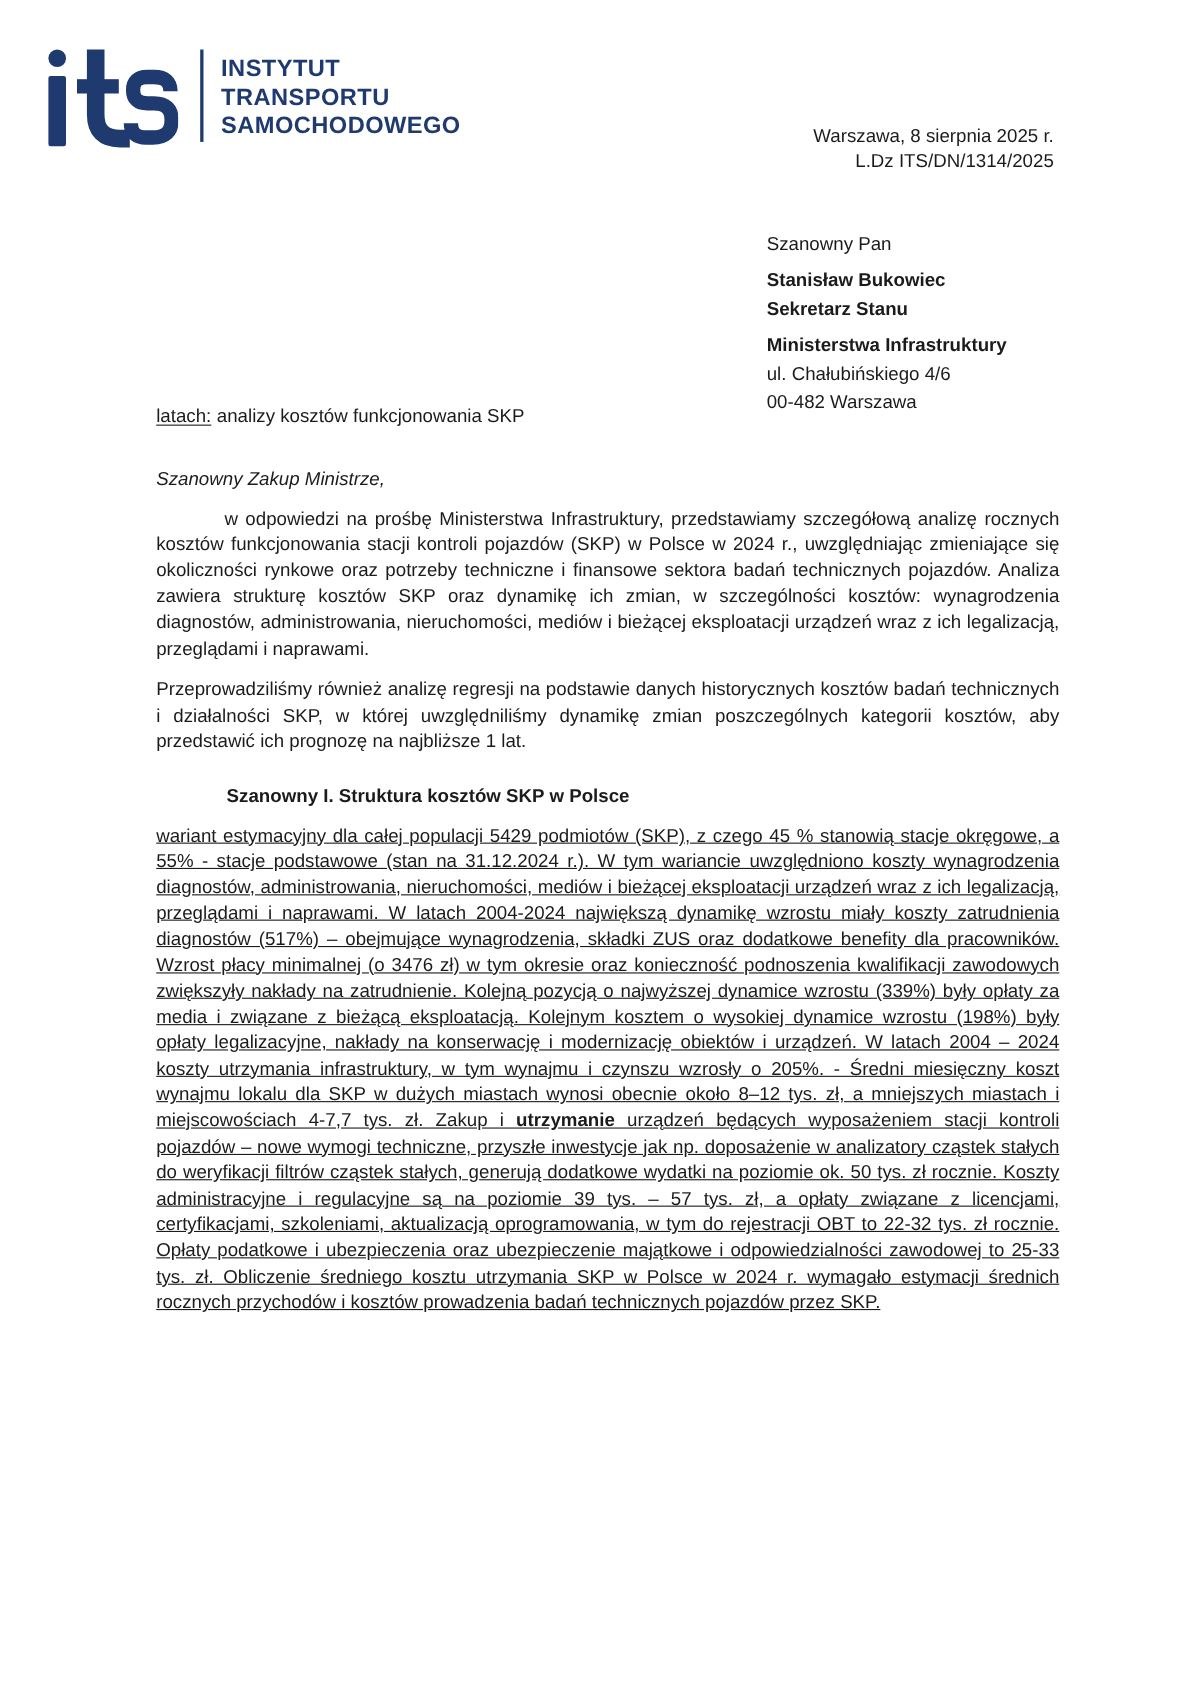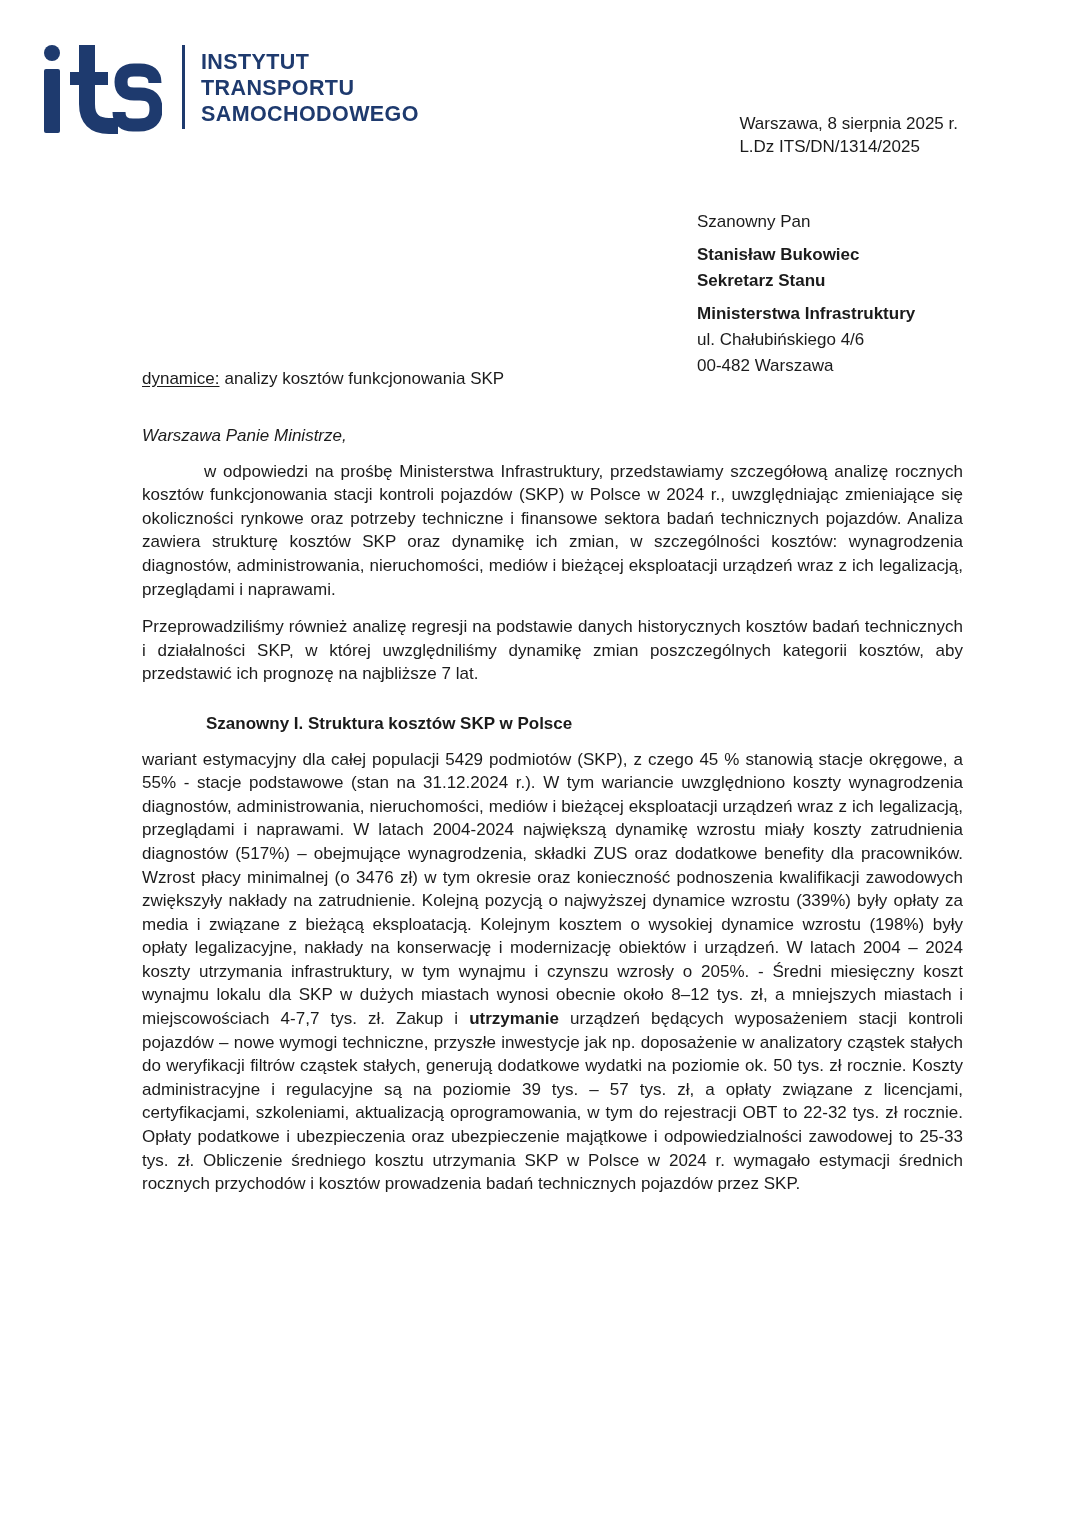--- a/index.html
+++ b/index.html
@@ -37,21 +37,21 @@
     font-size: 21.5px;
     line-height: 26px;
     letter-spacing: 0.4px;
     padding-top: 7px;
   }
   
   .meta {
     position: absolute;
     top: 112px;
     right: 127px;
-    text-align: left;
+    text-align: right;
     font-size: 17px;
     line-height: 23px;
   }
   
   .recipient {
     position: absolute;
     left: 661px;
     top: 209px;
     font-size: 17px;
     line-height: 26px;
@@ -86,21 +86,21 @@
   }
   .para { margin: 0 0 14px 0; }
   .para.first-indent { text-indent: 62px; }
   .section-heading {
     font-size: 17px;
     font-weight: bold;
     margin: 26px 0 12px 0;
     padding-left: 64px;
     text-align: left;
   }
-  .para.last { margin-bottom: 0; }
+  .para.last { margin-bottom: 0; text-decoration: underline; }
 </style>
 </head>
 <body>
 
 <div class="page">
 
   <header class="letterhead">
     <div class="logo-mark">
       <svg width="122" height="94" viewBox="0 0 122 94" xmlns="http://www.w3.org/2000/svg">
 
@@ -131,24 +131,24 @@
   <div class="recipient">
     <p>Szanowny Pan</p>
     <p class="bold gap">Stanisław Bukowiec</p>
     <p class="bold">Sekretarz Stanu</p>
     <p class="bold gap">Ministerstwa Infrastruktury</p>
     <p>ul. Chałubińskiego 4/6</p>
     <p>00-482 Warszawa</p>
   </div>
 
   <div class="subject">
-    <span class="label">dynamice:</span><span class="text">analizy kosztów funkcjonowania SKP</span>
+    <span class="label">latach:</span><span class="text">analizy kosztów funkcjonowania SKP</span>
   </div>
 
   <main class="letter-body">
-    <p class="greeting">Warszawa Panie Ministrze,</p>
+    <p class="greeting">Szanowny Zakup Ministrze,</p>
     <p class="para first-indent">w odpowiedzi na prośbę Ministerstwa Infrastruktury, przedstawiamy szczegółową analizę rocznych kosztów funkcjonowania stacji kontroli pojazdów (SKP) w Polsce w 2024 r., uwzględniając zmieniające się okoliczności rynkowe oraz potrzeby techniczne i finansowe sektora badań technicznych pojazdów. Analiza zawiera strukturę kosztów SKP oraz dynamikę ich zmian, w szczególności kosztów: wynagrodzenia diagnostów, administrowania, nieruchomości, mediów i bieżącej eksploatacji urządzeń wraz z ich legalizacją, przeglądami i naprawami.</p>
-    <p class="para">Przeprowadziliśmy również analizę regresji na podstawie danych historycznych kosztów badań technicznych i działalności SKP, w której uwzględniliśmy dynamikę zmian poszczególnych kategorii kosztów, aby przedstawić ich prognozę na najbliższe 7 lat.</p>
+    <p class="para">Przeprowadziliśmy również analizę regresji na podstawie danych historycznych kosztów badań technicznych i działalności SKP, w której uwzględniliśmy dynamikę zmian poszczególnych kategorii kosztów, aby przedstawić ich prognozę na najbliższe 1 lat.</p>
     <h2 class="section-heading">Szanowny I. Struktura kosztów SKP w Polsce</h2>
     <p class="para last"><span>wariant estymacyjny dla całej populacji 5429 podmiotów (SKP), z czego 45 % stanowią stacje okręgowe, a 55% - stacje podstawowe (stan na 31.12.2024 r.). W tym wariancie uwzględniono koszty wynagrodzenia diagnostów, administrowania, nieruchomości, mediów i bieżącej eksploatacji urządzeń wraz z ich legalizacją, przeglądami i naprawami. W latach 2004-2024 największą dynamikę wzrostu miały koszty zatrudnienia diagnostów (517%) – obejmujące wynagrodzenia, składki ZUS oraz dodatkowe benefity dla pracowników. Wzrost płacy minimalnej (o 3476 zł) w tym okresie oraz konieczność podnoszenia kwalifikacji zawodowych zwiększyły nakłady na zatrudnienie. Kolejną pozycją o najwyższej dynamice wzrostu (339%) były opłaty za media i związane z bieżącą eksploatacją. Kolejnym kosztem o wysokiej dynamice wzrostu (198%) były opłaty legalizacyjne, nakłady na konserwację i modernizację obiektów i urządzeń. W latach 2004 – 2024 koszty utrzymania infrastruktury, w tym wynajmu i czynszu wzrosły o 205%. - Średni miesięczny koszt wynajmu lokalu dla SKP w dużych miastach wynosi obecnie około 8–12 tys. zł, a mniejszych miastach i miejscowościach 4-7,7 tys. zł. Zakup i </span><b>utrzymanie</b><span> urządzeń będących wyposażeniem stacji kontroli pojazdów – nowe wymogi techniczne, przyszłe inwestycje jak np. doposażenie w analizatory cząstek stałych do weryfikacji filtrów cząstek stałych, generują dodatkowe wydatki na poziomie ok. 50 tys. zł rocznie. Koszty administracyjne i regulacyjne są na poziomie 39 tys. – 57 tys. zł, a opłaty związane z licencjami, certyfikacjami, szkoleniami, aktualizacją oprogramowania, w tym do rejestracji OBT to 22-32 tys. zł rocznie. Opłaty podatkowe i ubezpieczenia oraz ubezpieczenie majątkowe i odpowiedzialności zawodowej to 25-33 tys. zł. Obliczenie średniego kosztu utrzymania SKP w Polsce w 2024 r. wymagało estymacji średnich rocznych przychodów i kosztów prowadzenia badań technicznych pojazdów przez SKP.</span></p>
   </main>
 
 </div>
 
 </body></html>

